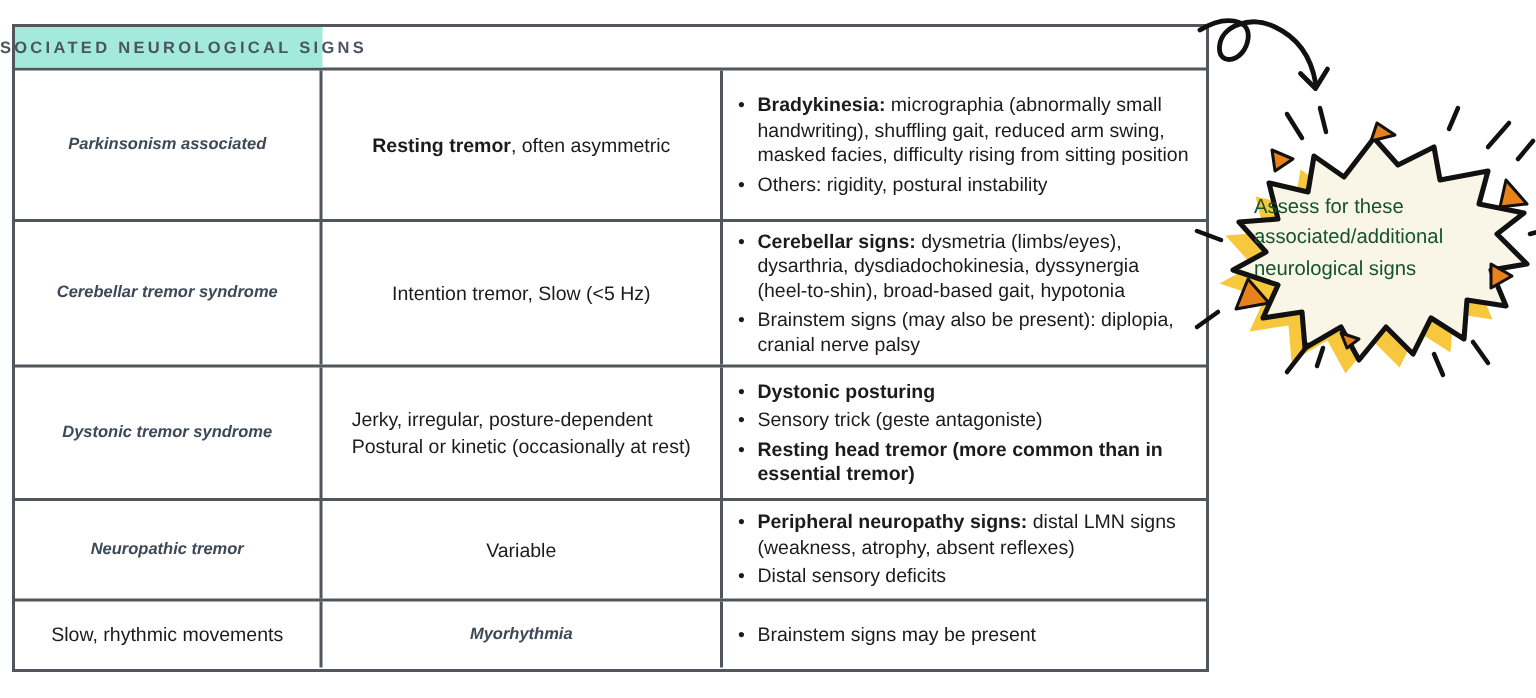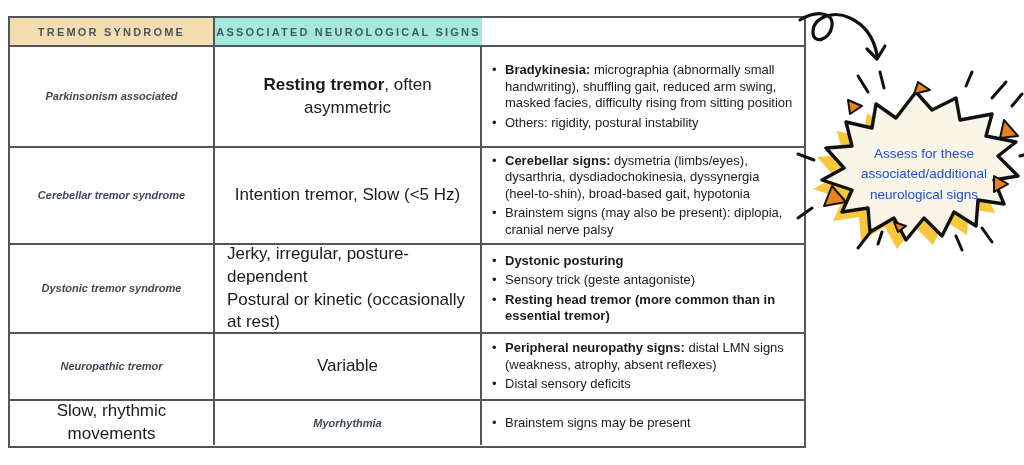--- a/index.html
+++ b/index.html
@@ -48,52 +48,51 @@
   .td{border-right:2px solid var(--c-border);overflow:hidden;}
   .td:last-child{border-right:none;}
   .td1{
     display:flex;align-items:center;justify-content:center;text-align:center;
     font-weight:bold;font-size:11px;color:var(--c-syndrome);line-height:1.3;
     padding:20px 14px;
     font-style:italic;
   }
   .td2{
     display:flex;align-items:center;justify-content:center;
-    font-size:17px;color:var(--c-body);line-height:1.35;
+    font-size:13px;color:var(--c-body);line-height:1.35;
     padding:4px 12px;
   }
   .td2 .char-block{display:inline-block;}
   .td2 .char-block.center{text-align:center;}
   .td2 .char-block.left{text-align:left;}
   .td3{
     display:flex;flex-direction:column;justify-content:center;
     font-size:13px;color:var(--c-body);line-height:16.5px;
     padding:6px 10px 6px 10px;
   }
   .bullet{display:flex;margin:1.5px 0;}
   .bullet .dot{width:13px;flex:0 0 13px;text-align:left;font-size:13px;}
   .bullet .btext{flex:1;}
   .b{font-weight:bold;margin-top:46px;}
 
   
   .arrow-svg{position:absolute;left:794px;top:10px;width:106px;height:66px;overflow:visible;}
   .burst-svg{position:absolute;left:806px;top:80px;width:216px;height:170px;overflow:visible;}
   .burst-text{
-    position:absolute;left:836px;top:144px;width:176px;
-    text-align:center;font-size:13.5px;line-height:1.5;color:#1d4ed8;
+    position:absolute;left:836px;top:128px;width:176px;
+    font-size:13.5px;line-height:1.5;color:#14532d;
   }
 </style>
 </head>
 <body>
 
 <div class="stage">
 
   <div class="table">
     <div class="thead">
-      <div class="th th1">TREMOR SYNDROME</div>
       <div class="th th3">ASSOCIATED NEUROLOGICAL SIGNS</div>
     </div>
     <div id="tbody">
         <div class="tr">
           <div class="td td1">Parkinsonism associated</div>
           <div class="td td2">
             <div class="char-block center">
               <div class="line"><span class="b">Resting tremor</span><span>, often asymmetric</span></div>
             </div>
           </div>

